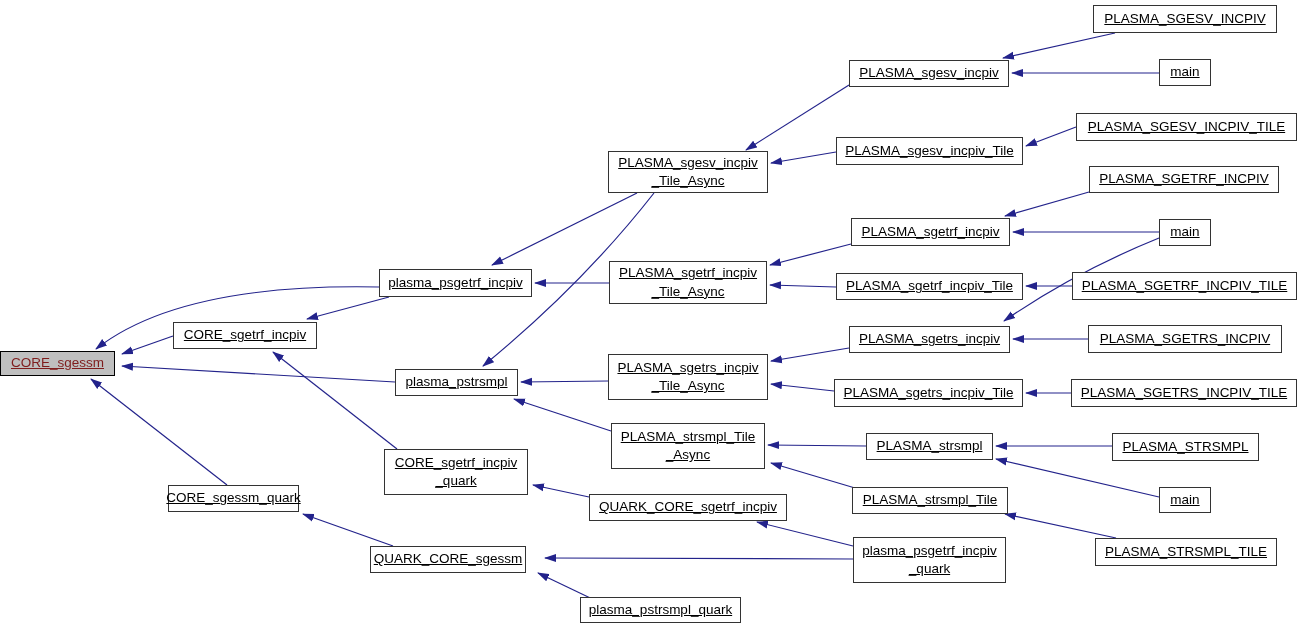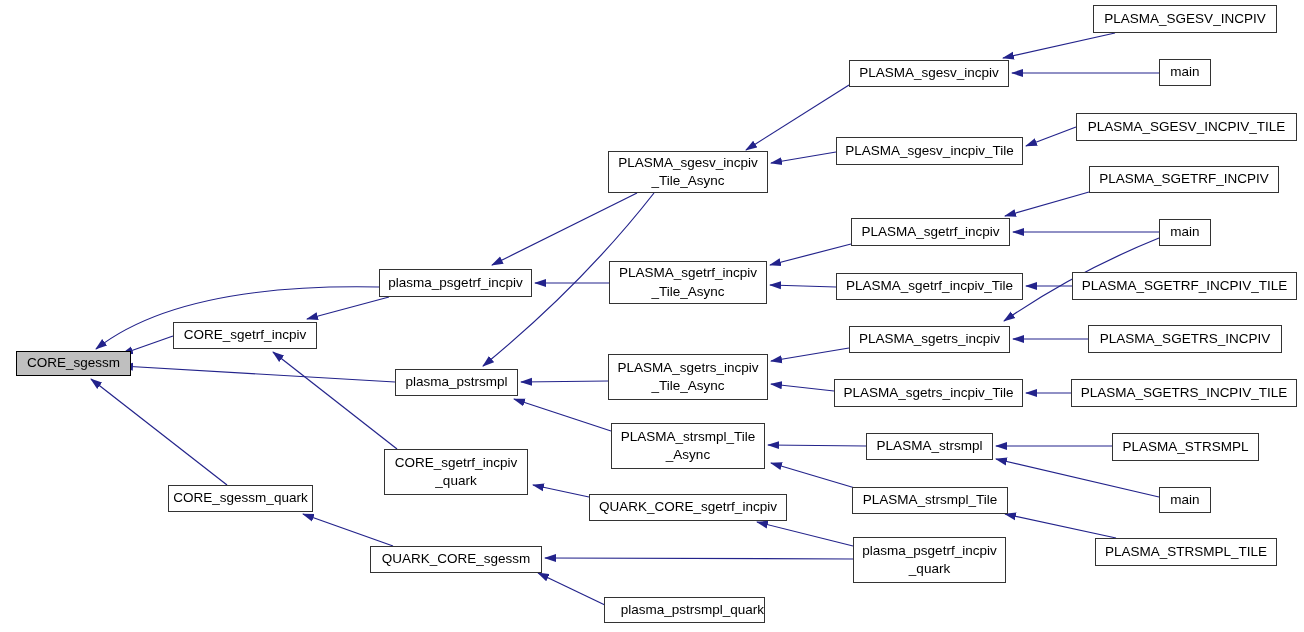--- a/index.html
+++ b/index.html
@@ -24,21 +24,21 @@
     text-align:center;
     font-size:13.5px;
     line-height:1.35;
     white-space:nowrap;
     cursor:pointer;
   }
   .node.highlight{
     background:#bfbfbf;
     border:1.5px solid #000000;
   }
-  .node .lbl{pointer-events:none;}
+  .node .lbl{pointer-events:none;text-decoration:underline;}
 </style>
 </head>
 <body>
 
 <div id="call-graph">
   <svg id="edge-layer" xmlns="http://www.w3.org/2000/svg" width="1304" height="632" viewBox="0 0 1304 632">
       <defs>
         <marker id="arrow" viewBox="0 0 12 9" refX="11" refY="4.5" markerWidth="12" markerHeight="9" markerUnits="userSpaceOnUse" orient="auto">
           <path d="M0,0.5 L12,4.5 L0,8.5 Z" fill="#23238b"></path>
         </marker>
@@ -74,40 +74,40 @@
       <path d="M 1088 339 L 1013 339" fill="none" stroke="#23238b" stroke-width="1.2" marker-end="url(#arrow)"></path>
       <path d="M 1159 238 Q 1075 272 1004 321" fill="none" stroke="#23238b" stroke-width="1.2" marker-end="url(#arrow)"></path>
       <path d="M 1071 393 L 1026 393" fill="none" stroke="#23238b" stroke-width="1.2" marker-end="url(#arrow)"></path>
       <path d="M 866 446 L 768 445" fill="none" stroke="#23238b" stroke-width="1.2" marker-end="url(#arrow)"></path>
       <path d="M 855 488 L 771 463" fill="none" stroke="#23238b" stroke-width="1.2" marker-end="url(#arrow)"></path>
       <path d="M 1112 446 L 996 446" fill="none" stroke="#23238b" stroke-width="1.2" marker-end="url(#arrow)"></path>
       <path d="M 1159 497 L 996 459" fill="none" stroke="#23238b" stroke-width="1.2" marker-end="url(#arrow)"></path>
       <path d="M 1116 538 L 1005 514" fill="none" stroke="#23238b" stroke-width="1.2" marker-end="url(#arrow)"></path>
     </svg>
   <div id="node-layer">
-      <div class="node highlight" style="left: 16px; top: 351px; width: 115px; height: 25px; background: rgb(191, 191, 191); color: #000000;">
+      <div class="node highlight" style="left: 0; top: 351px; width: 115px; height: 25px; background: rgb(191, 191, 191); color: #7f1d1d;">
         <div class="lbl">CORE_sgessm</div>
       </div>
       <div class="node" style="left: 173px; top: 322px; width: 144px; height: 27px; background: rgb(255, 255, 255); border-color: rgb(51, 51, 51); color: rgb(0, 0, 0);">
         <div class="lbl">CORE_sgetrf_incpiv</div>
       </div>
-      <div class="node" style="left: 168px; top: 485px; width: 145px; height: 27px; background: rgb(255, 255, 255); border-color: rgb(51, 51, 51); color: rgb(0, 0, 0);">
+      <div class="node" style="left: 168px; top: 485px; width: 131px; height: 27px; background: rgb(255, 255, 255); border-color: rgb(51, 51, 51); color: rgb(0, 0, 0);">
         <div class="lbl">CORE_sgessm_quark</div>
       </div>
       <div class="node" style="left: 379px; top: 269px; width: 153px; height: 28px; background: rgb(255, 255, 255); border-color: rgb(51, 51, 51); color: rgb(0, 0, 0);">
         <div class="lbl">plasma_psgetrf_incpiv</div>
       </div>
       <div class="node" style="left: 395px; top: 369px; width: 123px; height: 27px; background: rgb(255, 255, 255); border-color: rgb(51, 51, 51); color: rgb(0, 0, 0); justify-content: center;">
         <div class="lbl">plasma_pstrsmpl</div>
       </div>
       <div class="node" style="left: 384px; top: 449px; width: 144px; height: 46px; background: rgb(255, 255, 255); border-color: rgb(51, 51, 51); color: rgb(0, 0, 0);">
         <div class="lbl">CORE_sgetrf_incpiv</div>
         <div class="lbl">_quark</div>
       </div>
-      <div class="node" style="left: 370px; top: 546px; width: 172px; height: 27px; background: rgb(255, 255, 255); border-color: rgb(51, 51, 51); color: rgb(0, 0, 0);">
+      <div class="node" style="left: 370px; top: 546px; width: 156px; height: 27px; background: rgb(255, 255, 255); border-color: rgb(51, 51, 51); color: rgb(0, 0, 0);">
         <div class="lbl">QUARK_CORE_sgessm</div>
       </div>
       <div class="node" style="left: 608px; top: 151px; width: 160px; height: 42px; background: rgb(255, 255, 255); border-color: rgb(51, 51, 51); color: rgb(0, 0, 0);">
         <div class="lbl">PLASMA_sgesv_incpiv</div>
         <div class="lbl">_Tile_Async</div>
       </div>
       <div class="node" style="left: 609px; top: 261px; width: 158px; height: 43px; background: rgb(255, 255, 255); border-color: rgb(51, 51, 51); color: rgb(0, 0, 0);">
         <div class="lbl">PLASMA_sgetrf_incpiv</div>
         <div class="lbl">_Tile_Async</div>
       </div>
@@ -115,21 +115,21 @@
         <div class="lbl">PLASMA_sgetrs_incpiv</div>
         <div class="lbl">_Tile_Async</div>
       </div>
       <div class="node" style="left: 611px; top: 423px; width: 154px; height: 46px; background: rgb(255, 255, 255); border-color: rgb(51, 51, 51); color: rgb(0, 0, 0);">
         <div class="lbl">PLASMA_strsmpl_Tile</div>
         <div class="lbl">_Async</div>
       </div>
       <div class="node" style="left: 589px; top: 494px; width: 198px; height: 27px; background: rgb(255, 255, 255); border-color: rgb(51, 51, 51); color: rgb(0, 0, 0); justify-content: center;">
         <div class="lbl">QUARK_CORE_sgetrf_incpiv</div>
       </div>
-      <div class="node" style="left: 604px; top: 597px; width: 161px; height: 26px; background: rgb(255, 255, 255); border-color: rgb(51, 51, 51); color: rgb(0, 0, 0); align-items: flex-end;">
+      <div class="node" style="left: 580px; top: 597px; width: 161px; height: 26px; background: rgb(255, 255, 255); border-color: rgb(51, 51, 51); color: rgb(0, 0, 0);">
         <div class="lbl">plasma_pstrsmpl_quark</div>
       </div>
       <div class="node" style="left: 849px; top: 60px; width: 160px; height: 27px; background: rgb(255, 255, 255); border-color: rgb(51, 51, 51); color: rgb(0, 0, 0);">
         <div class="lbl">PLASMA_sgesv_incpiv</div>
       </div>
       <div class="node" style="left: 836px; top: 137px; width: 187px; height: 28px; background: rgb(255, 255, 255); border-color: rgb(51, 51, 51); color: rgb(0, 0, 0);">
         <div class="lbl">PLASMA_sgesv_incpiv_Tile</div>
       </div>
       <div class="node" style="left: 851px; top: 218px; width: 159px; height: 28px; background: rgb(255, 255, 255); border-color: rgb(51, 51, 51); color: rgb(0, 0, 0);">
         <div class="lbl">PLASMA_sgetrf_incpiv</div>

